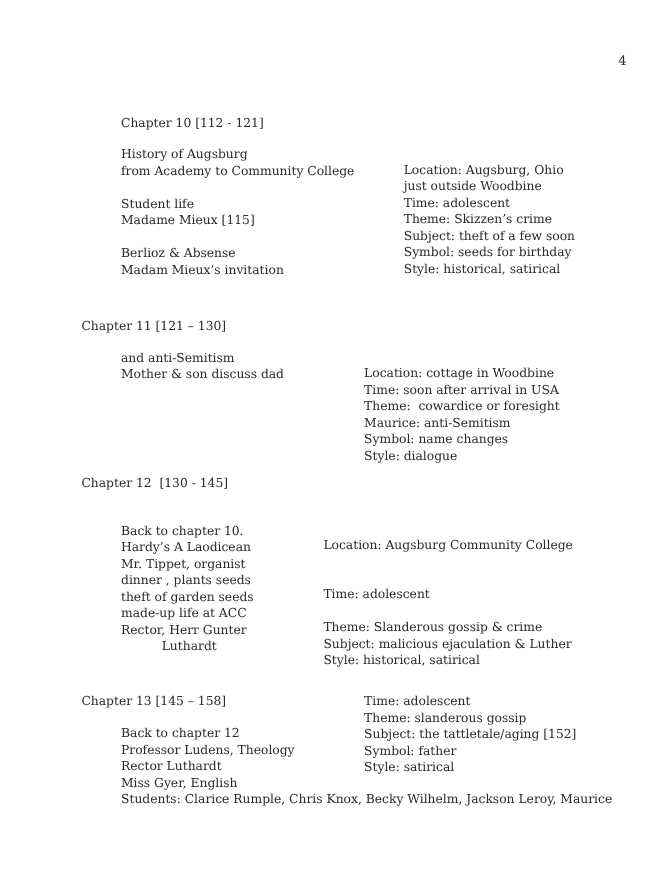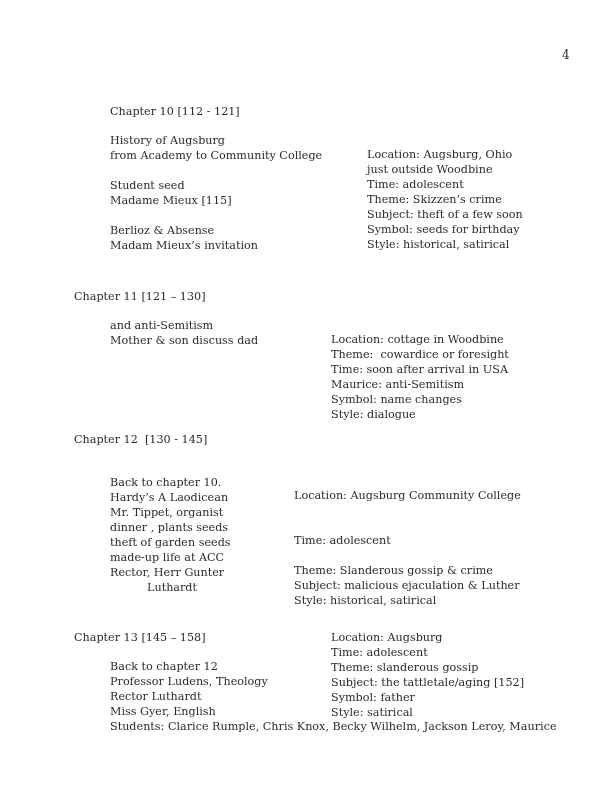--- a/index.html
+++ b/index.html
@@ -17,21 +17,21 @@
 <body>
 
 <div class="abs" id="page-number">4</div>
 
 <section>
   <div class="abs" style="left:74px; top:104px;margin-left:36px;">Chapter 10 [112 - 121]</div>
   <div class="abs" style="left:110px; top:133px;">
     <span class="line">History of Augsburg</span>
     <span class="line">from Academy to Community College</span>
     <span class="gap"></span>
-    <span class="line">Student seed</span>
+    <span class="line">Student life</span>
     <span class="line">Madame Mieux [115]</span>
     <span class="gap"></span>
     <span class="line">Berlioz &amp; Absense</span>
     <span class="line">Madam Mieux’s invitation</span>
   </div>
   <div class="abs" style="left:367px; top:147px;">
     <span class="line">Location: Augsburg, Ohio</span>
     <span class="line">just outside Woodbine</span>
     <span class="line">Time: adolescent</span>
     <span class="line">Theme: Skizzen’s crime</span>
@@ -42,22 +42,22 @@
 </section>
 
 <section>
   <div class="abs" style="left:74px; top:289px;">Chapter 11 [121 – 130]</div>
   <div class="abs" style="left:110px; top:318px;">
     <span class="line">and anti-Semitism</span>
     <span class="line">Mother &amp; son discuss dad</span>
   </div>
   <div class="abs" style="left:331px; top:332px;">
     <span class="line">Location: cottage in Woodbine</span>
+    <span class="line">Time: soon after arrival in USA</span>
     <span class="line" style="white-space:pre;">Theme:  cowardice or foresight</span>
-    <span class="line">Time: soon after arrival in USA</span>
     <span class="line">Maurice: anti-Semitism</span>
     <span class="line">Symbol: name changes</span>
     <span class="line">Style: dialogue</span>
   </div>
 </section>
 
 <section>
   <div class="abs" style="left:74px; top:432px; white-space:pre;">Chapter 12  [130 - 145]</div>
   <div class="abs" style="left:110px; top:475px;">
     <span class="line">Back to chapter 10.</span>
@@ -84,20 +84,19 @@
 <section>
   <div class="abs" style="left:74px; top:630px;">Chapter 13 [145 – 158]</div>
   <div class="abs" style="left:110px; top:659px;">
     <span class="line">Back to chapter 12</span>
     <span class="line">Professor Ludens, Theology</span>
     <span class="line">Rector Luthardt</span>
     <span class="line">Miss Gyer, English</span>
     <span class="line">Students: Clarice Rumple, Chris Knox, Becky Wilhelm, Jackson Leroy, Maurice</span>
   </div>
   <div class="abs" style="left:331px; top:630px;">
-    <span class="line">Location: Augsburg</span>
     <span class="line">Time: adolescent</span>
     <span class="line">Theme: slanderous gossip</span>
     <span class="line">Subject: the tattletale/aging [152]</span>
     <span class="line">Symbol: father</span>
     <span class="line">Style: satirical</span>
   </div>
 </section>
 
 </body></html>

